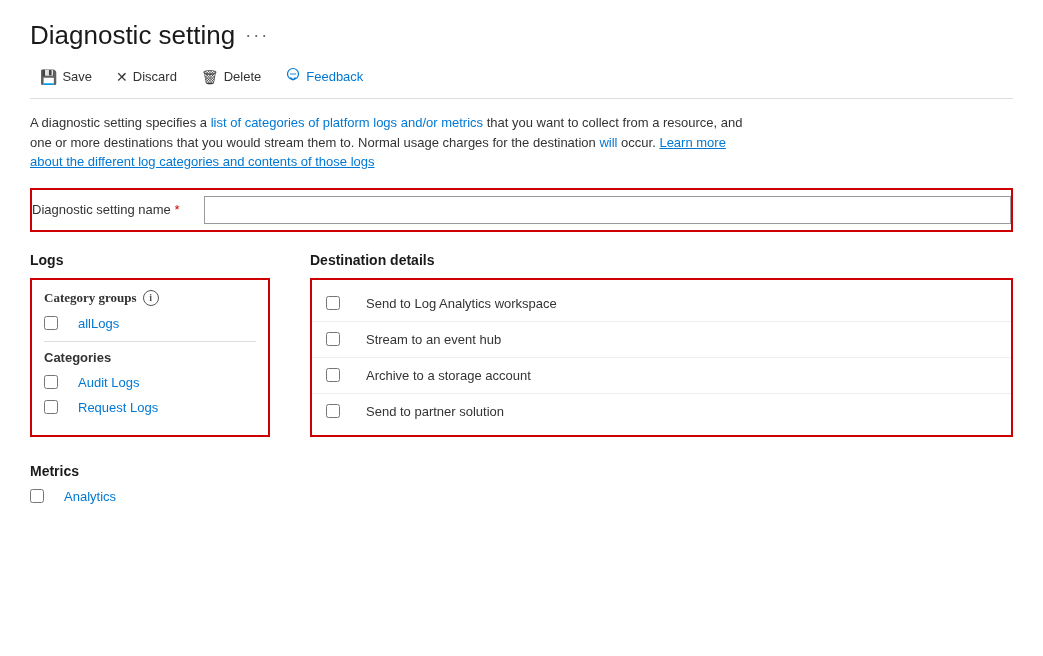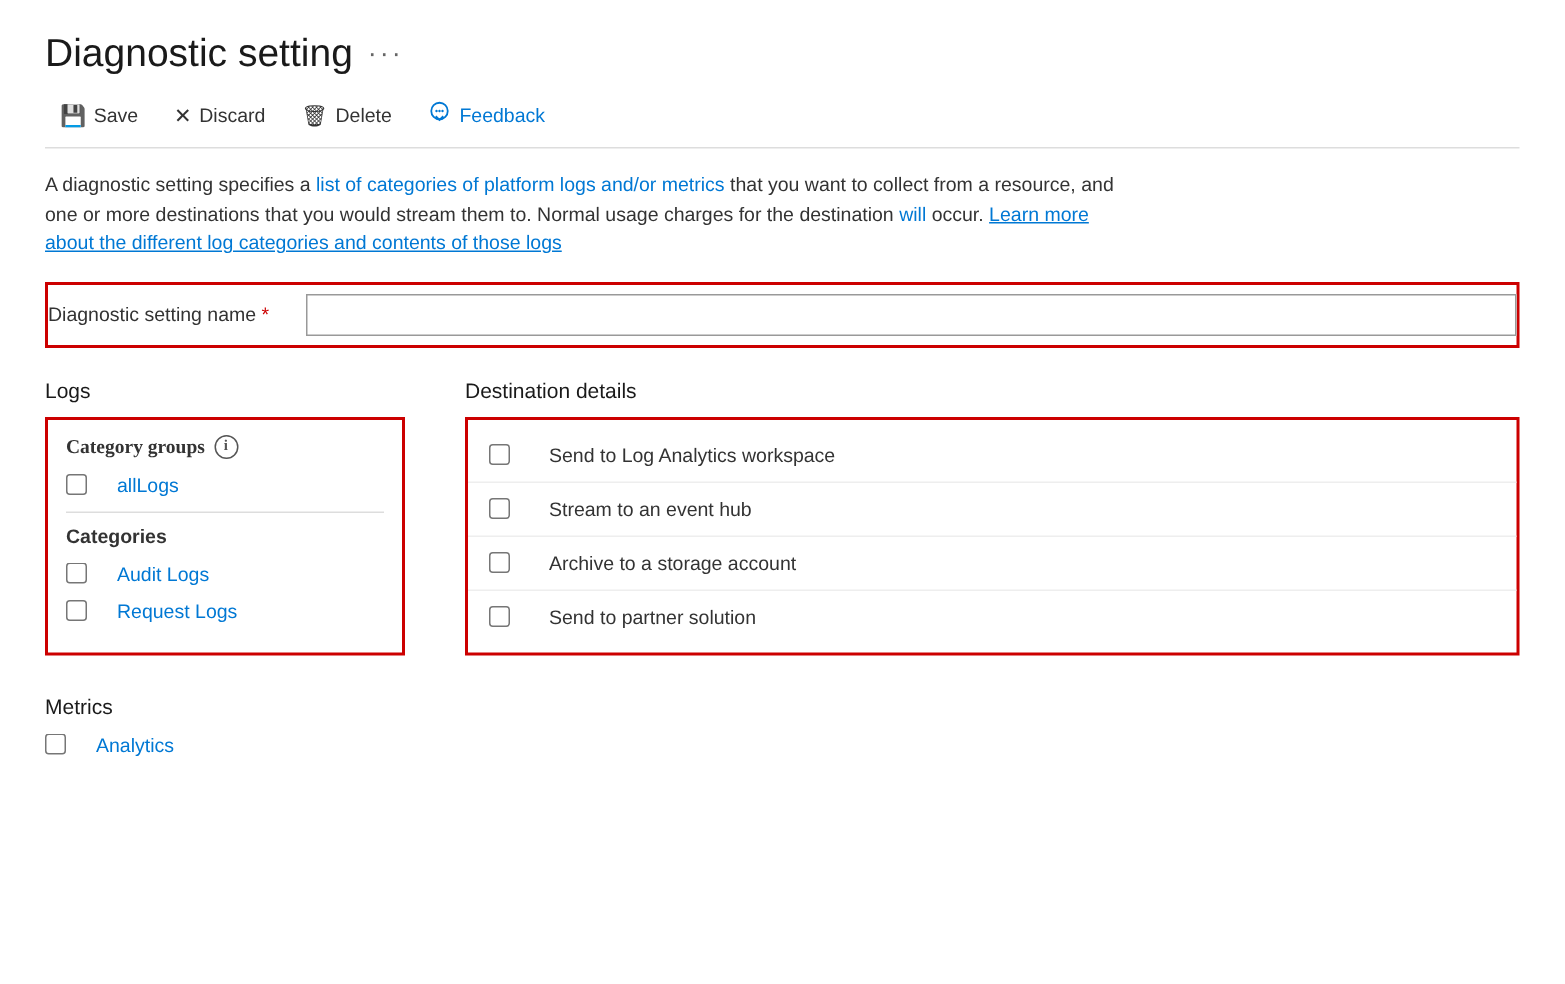--- a/index.html
+++ b/index.html
@@ -81,21 +81,21 @@
       outline: none;
     }
     .main-content {
       display: flex;
       gap: 40px;
     }
     .left-panel { flex: 0 0 240px; }
     .right-panel { flex: 1; }
     .section-title {
       font-size: 14px;
-      font-weight: 400;
+      font-weight: 700;
       margin-bottom: 10px;
       color: #1a1a1a;
     }
     .category-box {
       border: 2px solid #cc0000;
       padding: 10px 12px;
       margin-bottom: 6px;
     }
     .category-group-header {
       display: flex;

